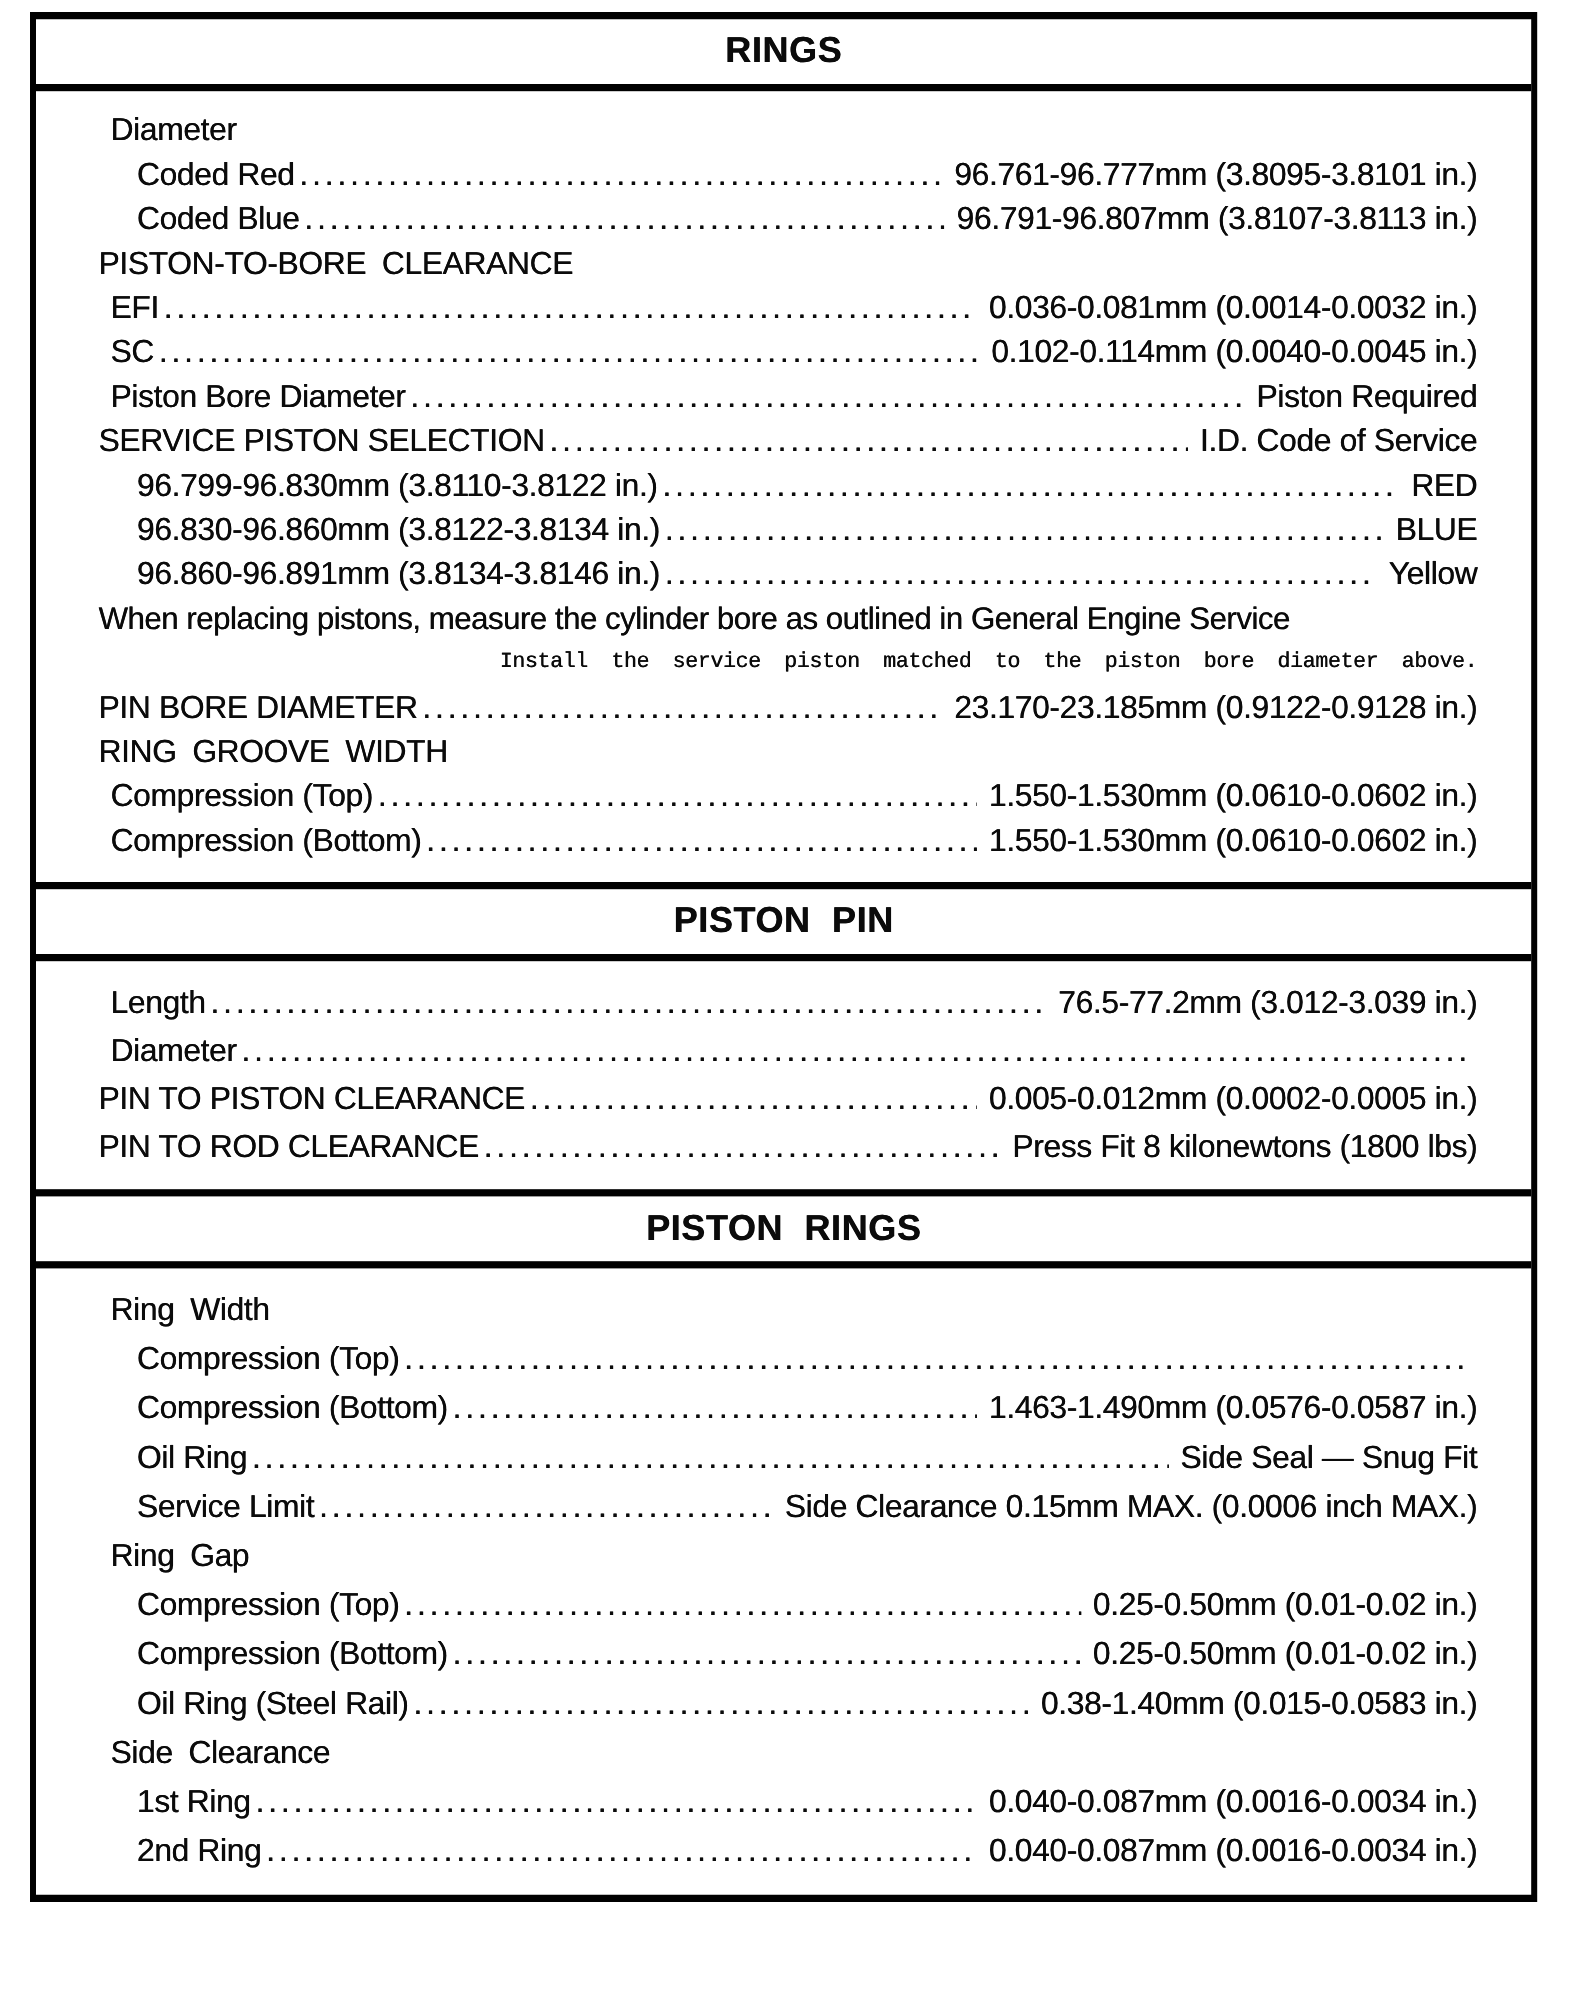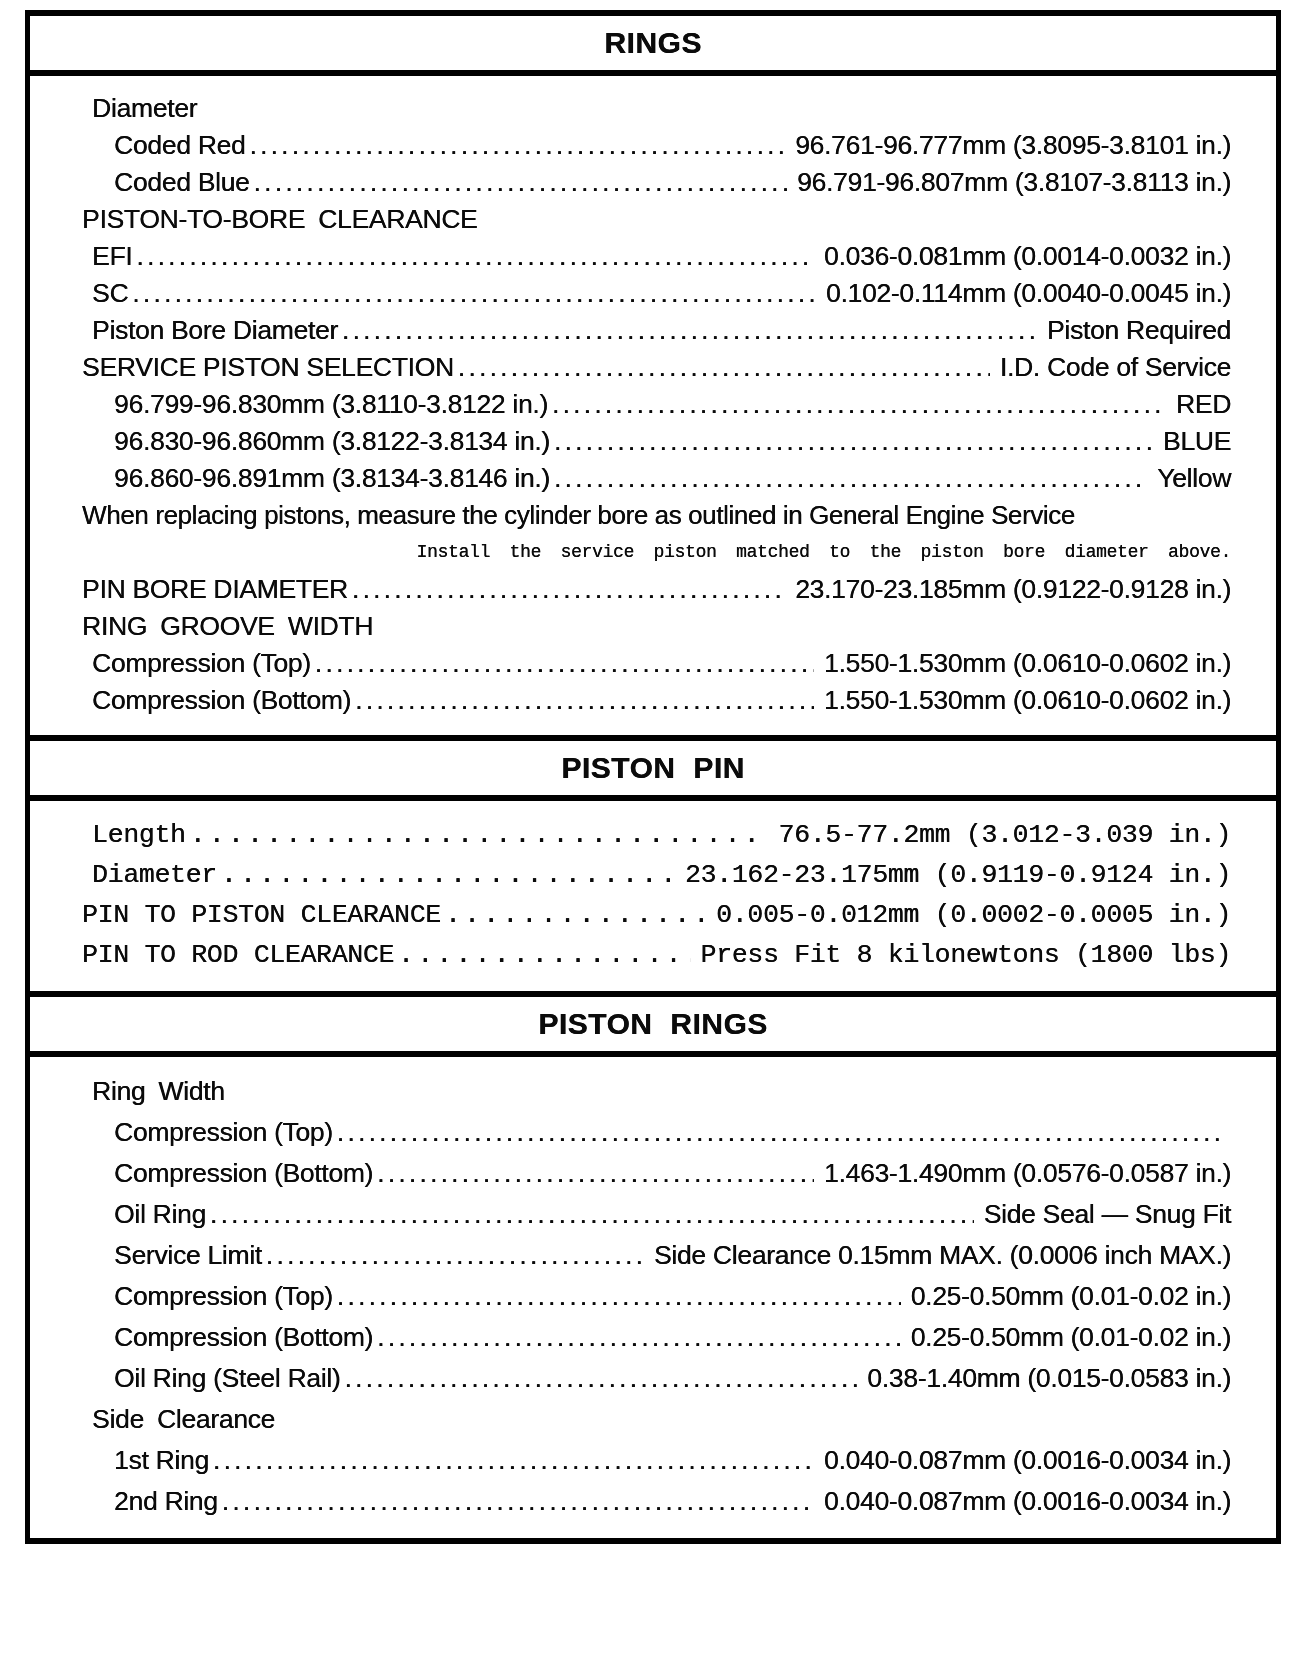--- a/index.html
+++ b/index.html
@@ -45,21 +45,21 @@
 
   .row {
     display: flex;
     align-items: baseline;
     font-size: 26.5px;
     letter-spacing: -0.3px;
     padding-right: 45px;
     text-shadow: 0.3px 0 0 currentColor;
   }
   .sec-0 .row { line-height: 37px; }
-  .sec-1 .row { line-height: 40px; font-family: Liberation Mono, monospace; }
+  .sec-1 .row { line-height: 40px; }
   .sec-2 .row { line-height: 41px; }
 
   .indent-0 { padding-left: 52px; }
   .indent-1 { padding-left: 62px; }
   .indent-2 { padding-left: 84px; }
 
   .row-label { white-space: nowrap; flex: 0 0 auto; }
   .heading .row-label { word-spacing: 6px; }
 
   .dot-leader {
@@ -183,21 +183,20 @@
       </div>
       <div class="sec-body">
         <div class="row spec indent-1">
           <span class="row-label">Length</span>
           <span class="dot-leader"></span>
           <span class="row-value">76.5-77.2mm (3.012-3.039 in.)</span>
         </div>
         <div class="row spec indent-1">
           <span class="row-label">Diameter</span>
           <span class="dot-leader"></span>
-          <span class="row-value">23.162-23.175mm (0.9119-0.9124 in.)</span>
         </div>
         <div class="row spec indent-0">
           <span class="row-label">PIN TO PISTON CLEARANCE</span>
           <span class="dot-leader"></span>
           <span class="row-value">0.005-0.012mm (0.0002-0.0005 in.)</span>
         </div>
         <div class="row spec indent-0">
           <span class="row-label">PIN TO ROD CLEARANCE</span>
           <span class="dot-leader"></span>
           <span class="row-value">Press Fit 8 kilonewtons (1800 lbs)</span>
@@ -224,20 +223,23 @@
         <div class="row spec indent-2">
           <span class="row-label">Oil Ring</span>
           <span class="dot-leader"></span>
           <span class="row-value">Side Seal — Snug Fit</span>
         </div>
         <div class="row spec indent-2">
           <span class="row-label">Service Limit</span>
           <span class="dot-leader"></span>
           <span class="row-value">Side Clearance 0.15mm MAX. (0.0006 inch MAX.)</span>
         </div>
+        <div class="row heading indent-1">
+          <span class="row-label">Ring Gap</span>
+        </div>
         <div class="row spec indent-2">
           <span class="row-label">Compression (Top)</span>
           <span class="dot-leader"></span>
           <span class="row-value">0.25-0.50mm (0.01-0.02 in.)</span>
         </div>
         <div class="row spec indent-2">
           <span class="row-label">Compression (Bottom)</span>
           <span class="dot-leader"></span>
           <span class="row-value">0.25-0.50mm (0.01-0.02 in.)</span>
         </div>

